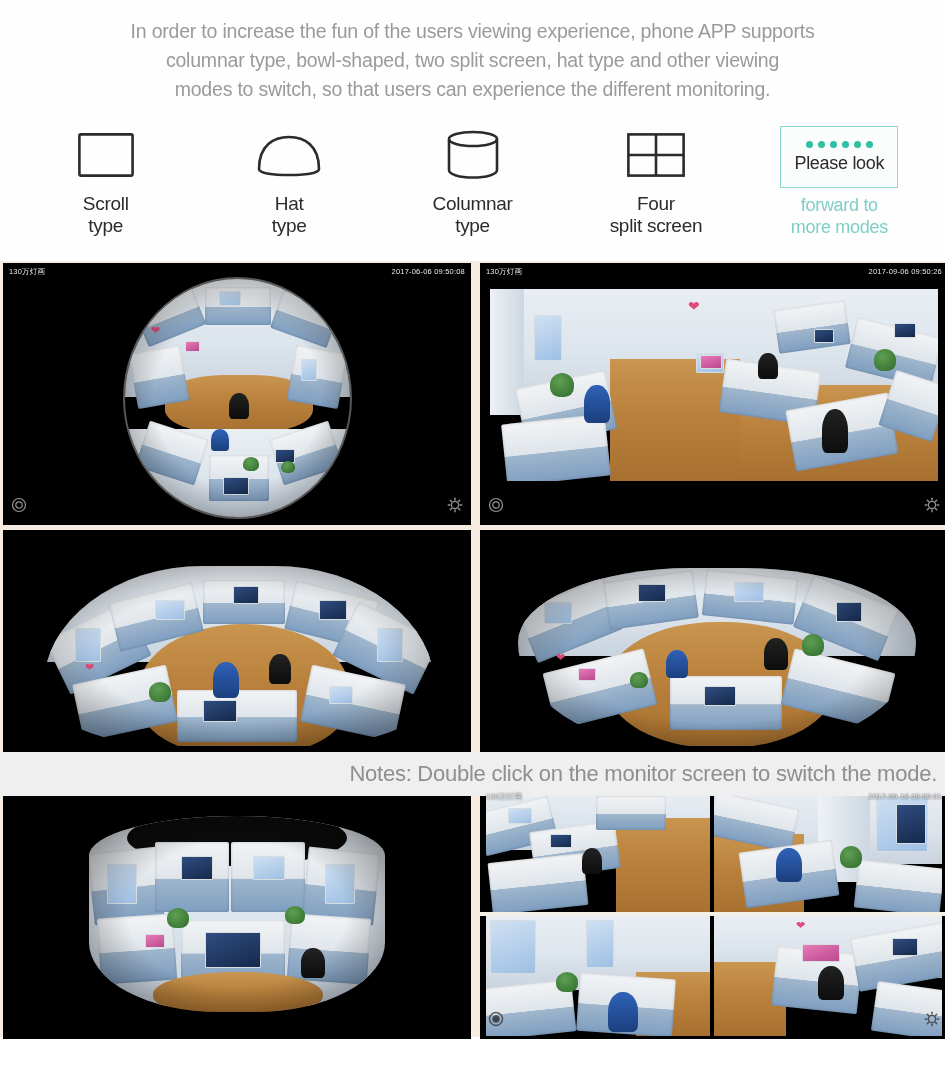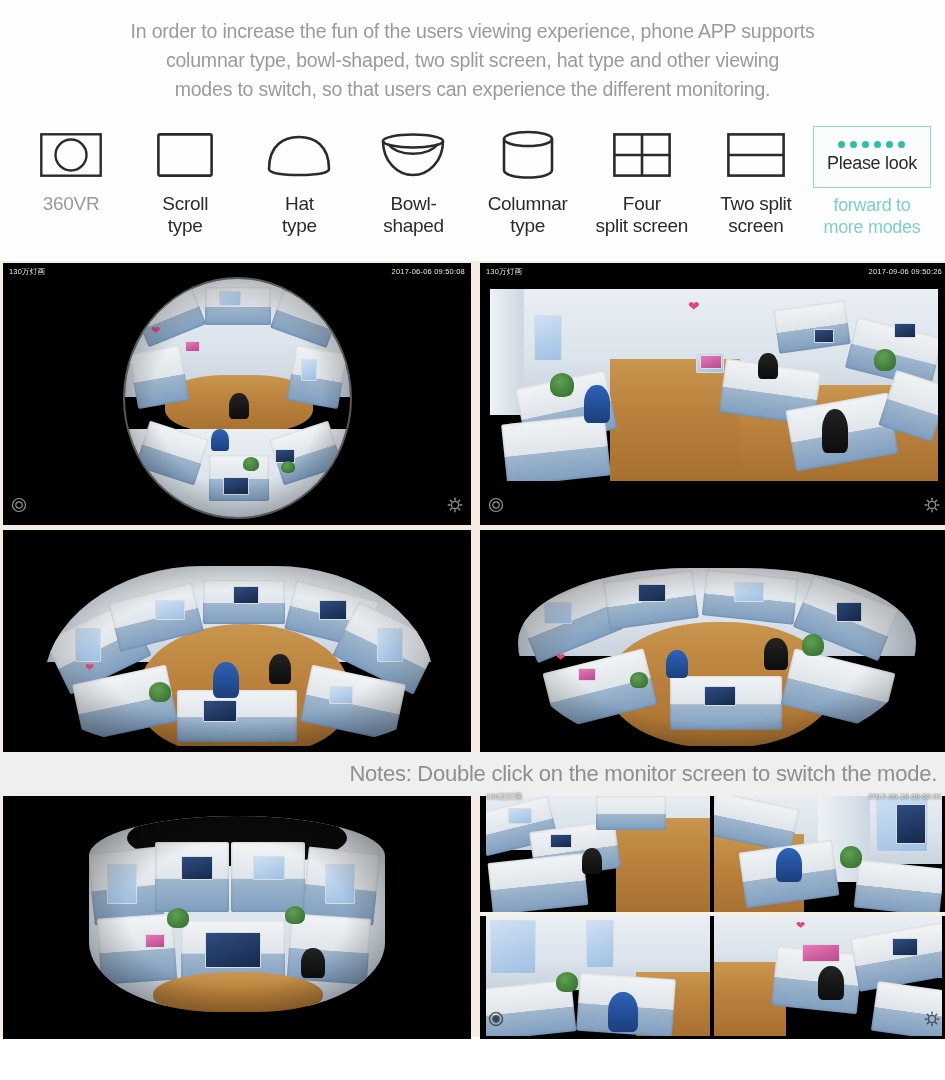--- a/index.html
+++ b/index.html
@@ -155,58 +155,39 @@
 <div class="page">
 
   <div class="intro">
     <div class="intro-line">In order to increase the fun of the users viewing experience, phone APP supports</div>
     <div class="intro-line">columnar type, bowl-shaped, two split screen, hat type and other viewing</div>
     <div class="intro-line">modes to switch, so that users can experience the different monitoring.</div>
   </div>
 
   <div class="modes">
 
-    <div class="mode dim">
-      <div class="mode-icon">
-        <svg width="62" height="44" viewBox="0 0 62 44">
-          <rect x="1.3" y="1.3" width="59.4" height="41.4" fill="none" stroke="#2b2b2b" stroke-width="2.4"></rect>
-          <circle cx="31" cy="22" r="15.5" fill="none" stroke="#2b2b2b" stroke-width="2.4"></circle>
-        </svg>
-      </div>
-      <div class="mode-label">360VR</div>
-    </div>
 
     <div class="mode">
       <div class="mode-icon">
         <svg width="56" height="44" viewBox="0 0 56 44">
           <rect x="1.4" y="1.4" width="53.2" height="41.2" rx="1.5" fill="none" stroke="#2b2b2b" stroke-width="2.6"></rect>
         </svg>
       </div>
       <div class="mode-label">Scroll<br>type</div>
     </div>
 
     <div class="mode">
       <div class="mode-icon">
         <svg width="66" height="44" viewBox="0 0 66 44">
           <path d="M3 36 C3 12 18 4 33 4 C48 4 63 12 63 36 C63 40.5 48 42 33 42 C18 42 3 40.5 3 36 Z" fill="none" stroke="#2b2b2b" stroke-width="2.6"></path>
         </svg>
       </div>
       <div class="mode-label">Hat<br>type</div>
     </div>
 
-    <div class="mode">
-      <div class="mode-icon">
-        <svg width="66" height="46" viewBox="0 0 66 46">
-          <path d="M3 9 C3 30 18 43 33 43 C48 43 63 30 63 9" fill="none" stroke="#2b2b2b" stroke-width="2.6"></path>
-          <ellipse cx="33" cy="9" rx="30" ry="6.5" fill="none" stroke="#2b2b2b" stroke-width="2.6"></ellipse>
-          <path d="M8 12 C18 25 48 25 58 12" fill="none" stroke="#2b2b2b" stroke-width="2.4"></path>
-        </svg>
-      </div>
-      <div class="mode-label">Bowl-<br>shaped</div>
-    </div>
 
     <div class="mode">
       <div class="mode-icon">
         <svg width="56" height="50" viewBox="0 0 56 50">
           <ellipse cx="28" cy="9" rx="24" ry="7" fill="none" stroke="#2b2b2b" stroke-width="2.6"></ellipse>
           <path d="M4 9 L4 40" fill="none" stroke="#2b2b2b" stroke-width="2.6"></path>
           <path d="M52 9 L52 40" fill="none" stroke="#2b2b2b" stroke-width="2.6"></path>
           <path d="M4 40 C4 44.5 14.7 47.5 28 47.5 C41.3 47.5 52 44.5 52 40" fill="none" stroke="#2b2b2b" stroke-width="2.6"></path>
         </svg>
       </div>
@@ -216,29 +197,20 @@
     <div class="mode">
       <div class="mode-icon">
         <svg width="58" height="44" viewBox="0 0 58 44">
           <rect x="1.4" y="1.4" width="55.2" height="41.2" fill="none" stroke="#2b2b2b" stroke-width="2.6"></rect>
           <path d="M29 1.4 L29 42.6 M1.4 22 L56.6 22" stroke="#2b2b2b" stroke-width="2.6"></path>
         </svg>
       </div>
       <div class="mode-label">Four<br>split screen</div>
     </div>
 
-    <div class="mode">
-      <div class="mode-icon">
-        <svg width="58" height="44" viewBox="0 0 58 44">
-          <rect x="1.4" y="1.4" width="55.2" height="41.2" fill="none" stroke="#2b2b2b" stroke-width="2.6"></rect>
-          <path d="M1.4 22 L56.6 22" stroke="#2b2b2b" stroke-width="2.6"></path>
-        </svg>
-      </div>
-      <div class="mode-label">Two split<br>screen</div>
-    </div>
 
     <div class="mode teaser">
       <div class="teaser-box">
         <div class="dots">
           <span class="dot"></span>
           <span class="dot"></span>
           <span class="dot"></span>
           <span class="dot"></span>
           <span class="dot"></span>
           <span class="dot"></span>

